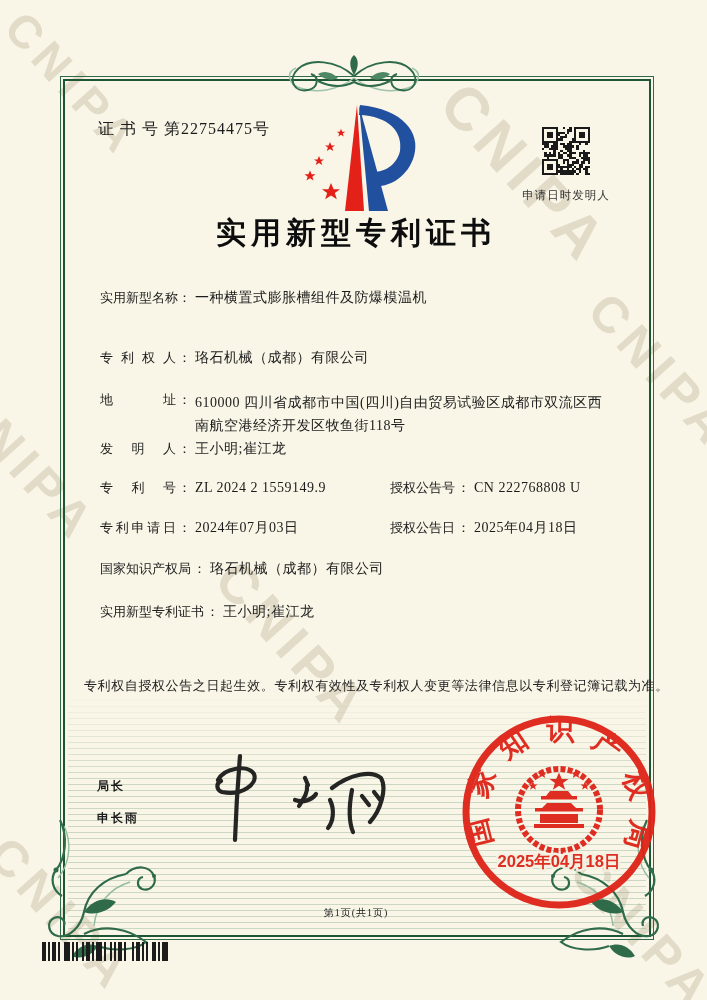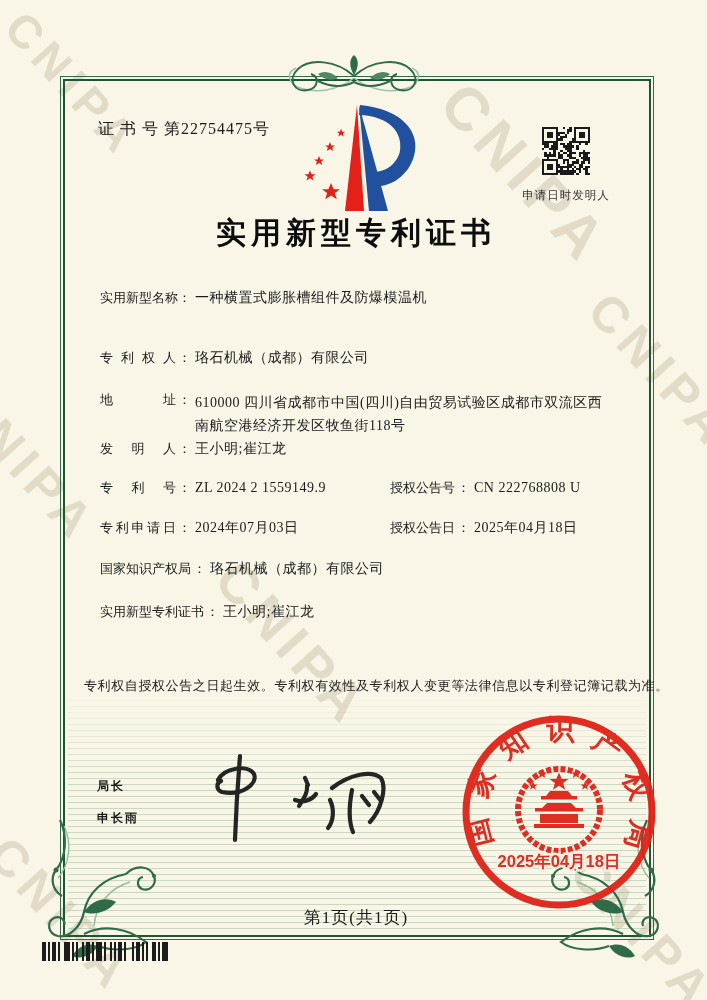--- a/index.html
+++ b/index.html
@@ -32,21 +32,21 @@
   .val{font-size:14px;letter-spacing:.5px;}
   .addr-val{display:inline-block;width:408px;white-space:normal;line-height:23px;
             vertical-align:top;}
   .rcol{position:absolute;left:390px;top:0;white-space:nowrap;}
   .statement{left:84px;top:672px;width:530px;font-size:13px;line-height:27px;
              letter-spacing:.6px;color:#222;}
   .statement div{white-space:nowrap;}
   .indent{padding-left:27px;}
   .director{font-family:Liberation Serif, serif;font-weight:600;
             font-size:12px;letter-spacing:2px;}
-  .footer{left:60px;top:906px;width:592px;text-align:center;font-size:17px;letter-spacing:1px;}
+  .footer{left:60px;top:906px;width:592px;text-align:center;font-size:10px;letter-spacing:1px;}
   .seal{left:455px;top:710px;opacity:.95;}
   svg{display:block;}
 </style>
 </head>
 <body>
 
 <div class="abs" id="wm-layer" style="left:0;top:0;width:707px;height:1000px;">
     <div class="wm" style="left: 14px; top: -8px; font-size: 46px;">CNIPA</div>
     <div class="wm" style="left: 452px; top: 58px; font-size: 60px;">CNIPA</div>
     <div class="wm" style="left: -38px; top: 366px; font-size: 50px;">CNIPA</div>

